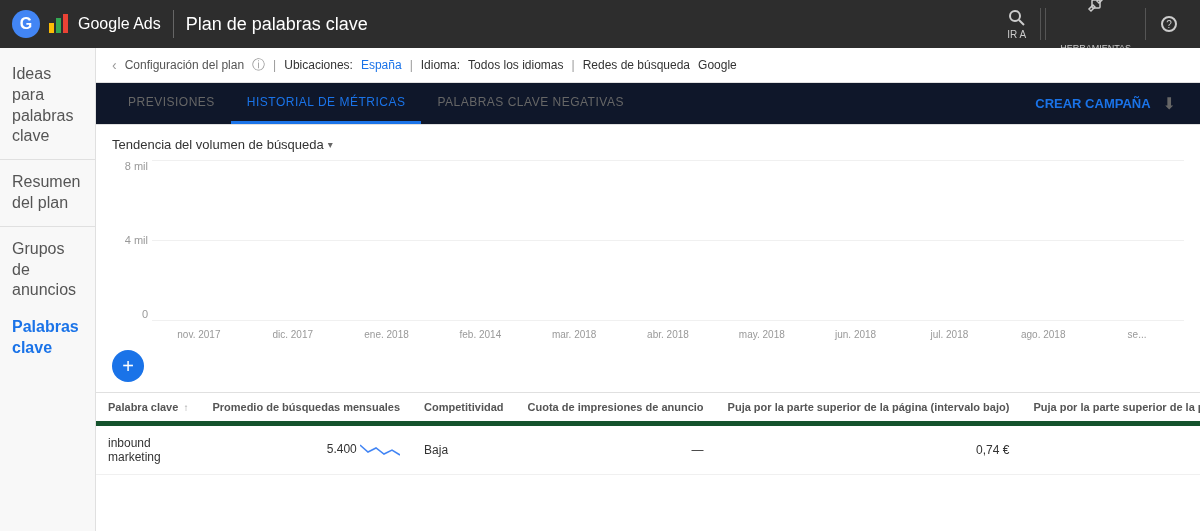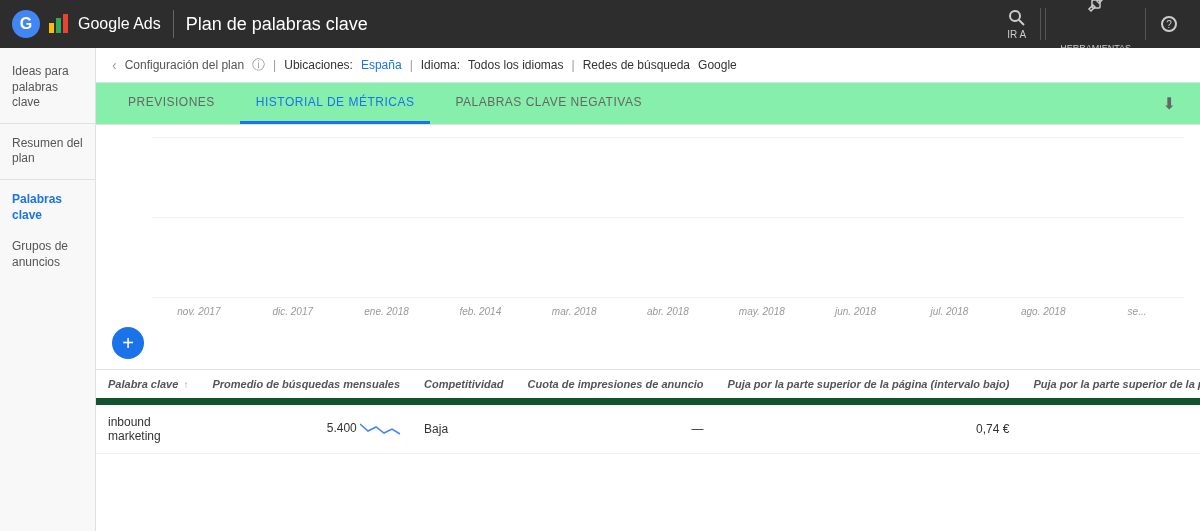--- a/index.html
+++ b/index.html
@@ -43,21 +43,21 @@
     .sidebar {
       width: 96px;
       background: #f8f8f8;
       border-right: 1px solid #e0e0e0;
       display: flex;
       flex-direction: column;
       padding-top: 8px;
     }
     .sidebar-item {
       padding: 8px 12px;
-      font-size: 12px;
+      font-size: 16px;
       color: #555;
       cursor: pointer;
       line-height: 1.3;
     }
     .sidebar-item.active { color: #1a73e8; font-weight: 600; }
     .sidebar-divider { height: 1px; background: #e0e0e0; margin: 4px 0; }
 
     
     .main {
       flex: 1;
@@ -84,22 +84,21 @@
     .breadcrumb-sep { color: #999; }
     .breadcrumb-value { color: #1a73e8; font-weight: 500; }
     .breadcrumb-plain { color: #333; }
 
     
     .tabs-bar {
       display: flex;
       align-items: center;
       padding: 0 16px;
       border-bottom: 1px solid #e0e0e0;
-      background: #86efac;
-      gap: 9px;
+      background: #0f172a;
     }
     .tab {
       padding: 12px 16px;
       font-size: 12px;
       font-weight: 500;
       color: #666;
       cursor: pointer;
       border-bottom: 3px solid transparent;
       text-transform: uppercase;
       letter-spacing: 0.5px;
@@ -135,21 +134,21 @@
       position: absolute;
       left: 0; top: 0; bottom: 20px;
       width: 40px;
       display: flex; flex-direction: column; justify-content: space-between;
       align-items: flex-end;
       padding-right: 4px;
       font-size: 11px; color: #999;
     }
     .chart-area {
       position: absolute;
-      left: 40px; right: 0; top: 0; bottom: 0; font-style: italic;
+      left: 40px; right: 0; top: 0; bottom: 0;
     }
     .chart-grid {
       position: absolute; left: 0; right: 0; top: 0; bottom: 20px;
     }
     .grid-line {
       position: absolute; left: 0; right: 0;
       height: 1px; background: #f0f0f0;
     }
     .bars-container {
       position: absolute; left: 0; right: 0; bottom: 20px; top: 0;
@@ -188,23 +187,22 @@
       display: flex; align-items: center; justify-content: center;
       font-size: 20px; cursor: pointer; line-height: 1;
     }
     .data-table {
       width: 100%; border-collapse: collapse;
     }
     .data-table th {
       font-size: 11px; color: #555; font-weight: 600;
       padding: 8px 12px; text-align: left;
       border-top: 1px solid #e0e0e0;
-      border-bottom: 7px solid #14532d;
+      border-bottom: 5px solid #14532d;
       white-space: nowrap;
-      font-style: italic;
     }
     .data-table th.right { text-align: right; }
     .data-table td {
       font-size: 12px; color: #333;
       padding: 10px 12px;
       border-bottom: 1px solid #f0f0f0;
     }
     .sort-icon { font-size: 10px; color: #999; margin-left: 2px; }
     .trend-svg { vertical-align: middle; }
     .col-keyword { width: 220px; }
@@ -266,25 +264,25 @@
 
   <div class="sidebar">
     <div class="sidebar-item">
       <span>Ideas para palabras clave</span>
     </div>
     <div class="sidebar-divider"></div>
     <div class="sidebar-item">
       <span>Resumen del plan</span>
     </div>
     <div class="sidebar-divider"></div>
+    <div class="sidebar-item">
+      <span>Grupos de anuncios</span>
+    </div>
     <div class="sidebar-item active">
       <span>Palabras clave</span>
-    </div>
-    <div class="sidebar-item">
-      <span>Grupos de anuncios</span>
     </div>
   </div>
 
   <div class="main">
 
     <div class="breadcrumb-bar">
       <span class="breadcrumb-arrow">‹</span>
       <span class="breadcrumb-label">Configuración del plan</span>
       <span style="color:#999;font-size:13px;">ⓘ</span>
       <span class="breadcrumb-sep">|</span>
@@ -302,27 +300,39 @@
       <div class="tab">
         <span>PREVISIONES</span>
       </div>
       <div class="tab active">
         <span>HISTORIAL DE MÉTRICAS</span>
       </div>
       <div class="tab">
         <span>PALABRAS CLAVE NEGATIVAS</span>
       </div>
       <div class="tabs-spacer"></div>
+      <div class="crear-btn">
+        <span>CREAR CAMPAÑA</span>
+      </div>
       <div class="download-icon-btn">
         <span>⬇</span>
       </div>
     </div>
 
     <div class="chart-section">
+      <div class="chart-title-row">
+        <span class="chart-title">Tendencia del volumen de búsqueda</span>
+        <span class="dropdown-arrow">▾</span>
+      </div>
       <div class="chart-container">
+        <div class="chart-y-axis">
+          <span>8 mil</span>
+          <span>4 mil</span>
+          <span>0</span>
+        </div>
         <div class="chart-area">
           <div class="chart-grid">
             <div class="grid-line" style="top:0%;"></div>
             <div class="grid-line" style="top:50%;"></div>
             <div class="grid-line" style="top:100%;"></div>
           </div>
           <div class="bars-container" id="bars-container">
 
           <div class="month-group">
                 <div class="bar-blue" style="height: 68%;"></div>

